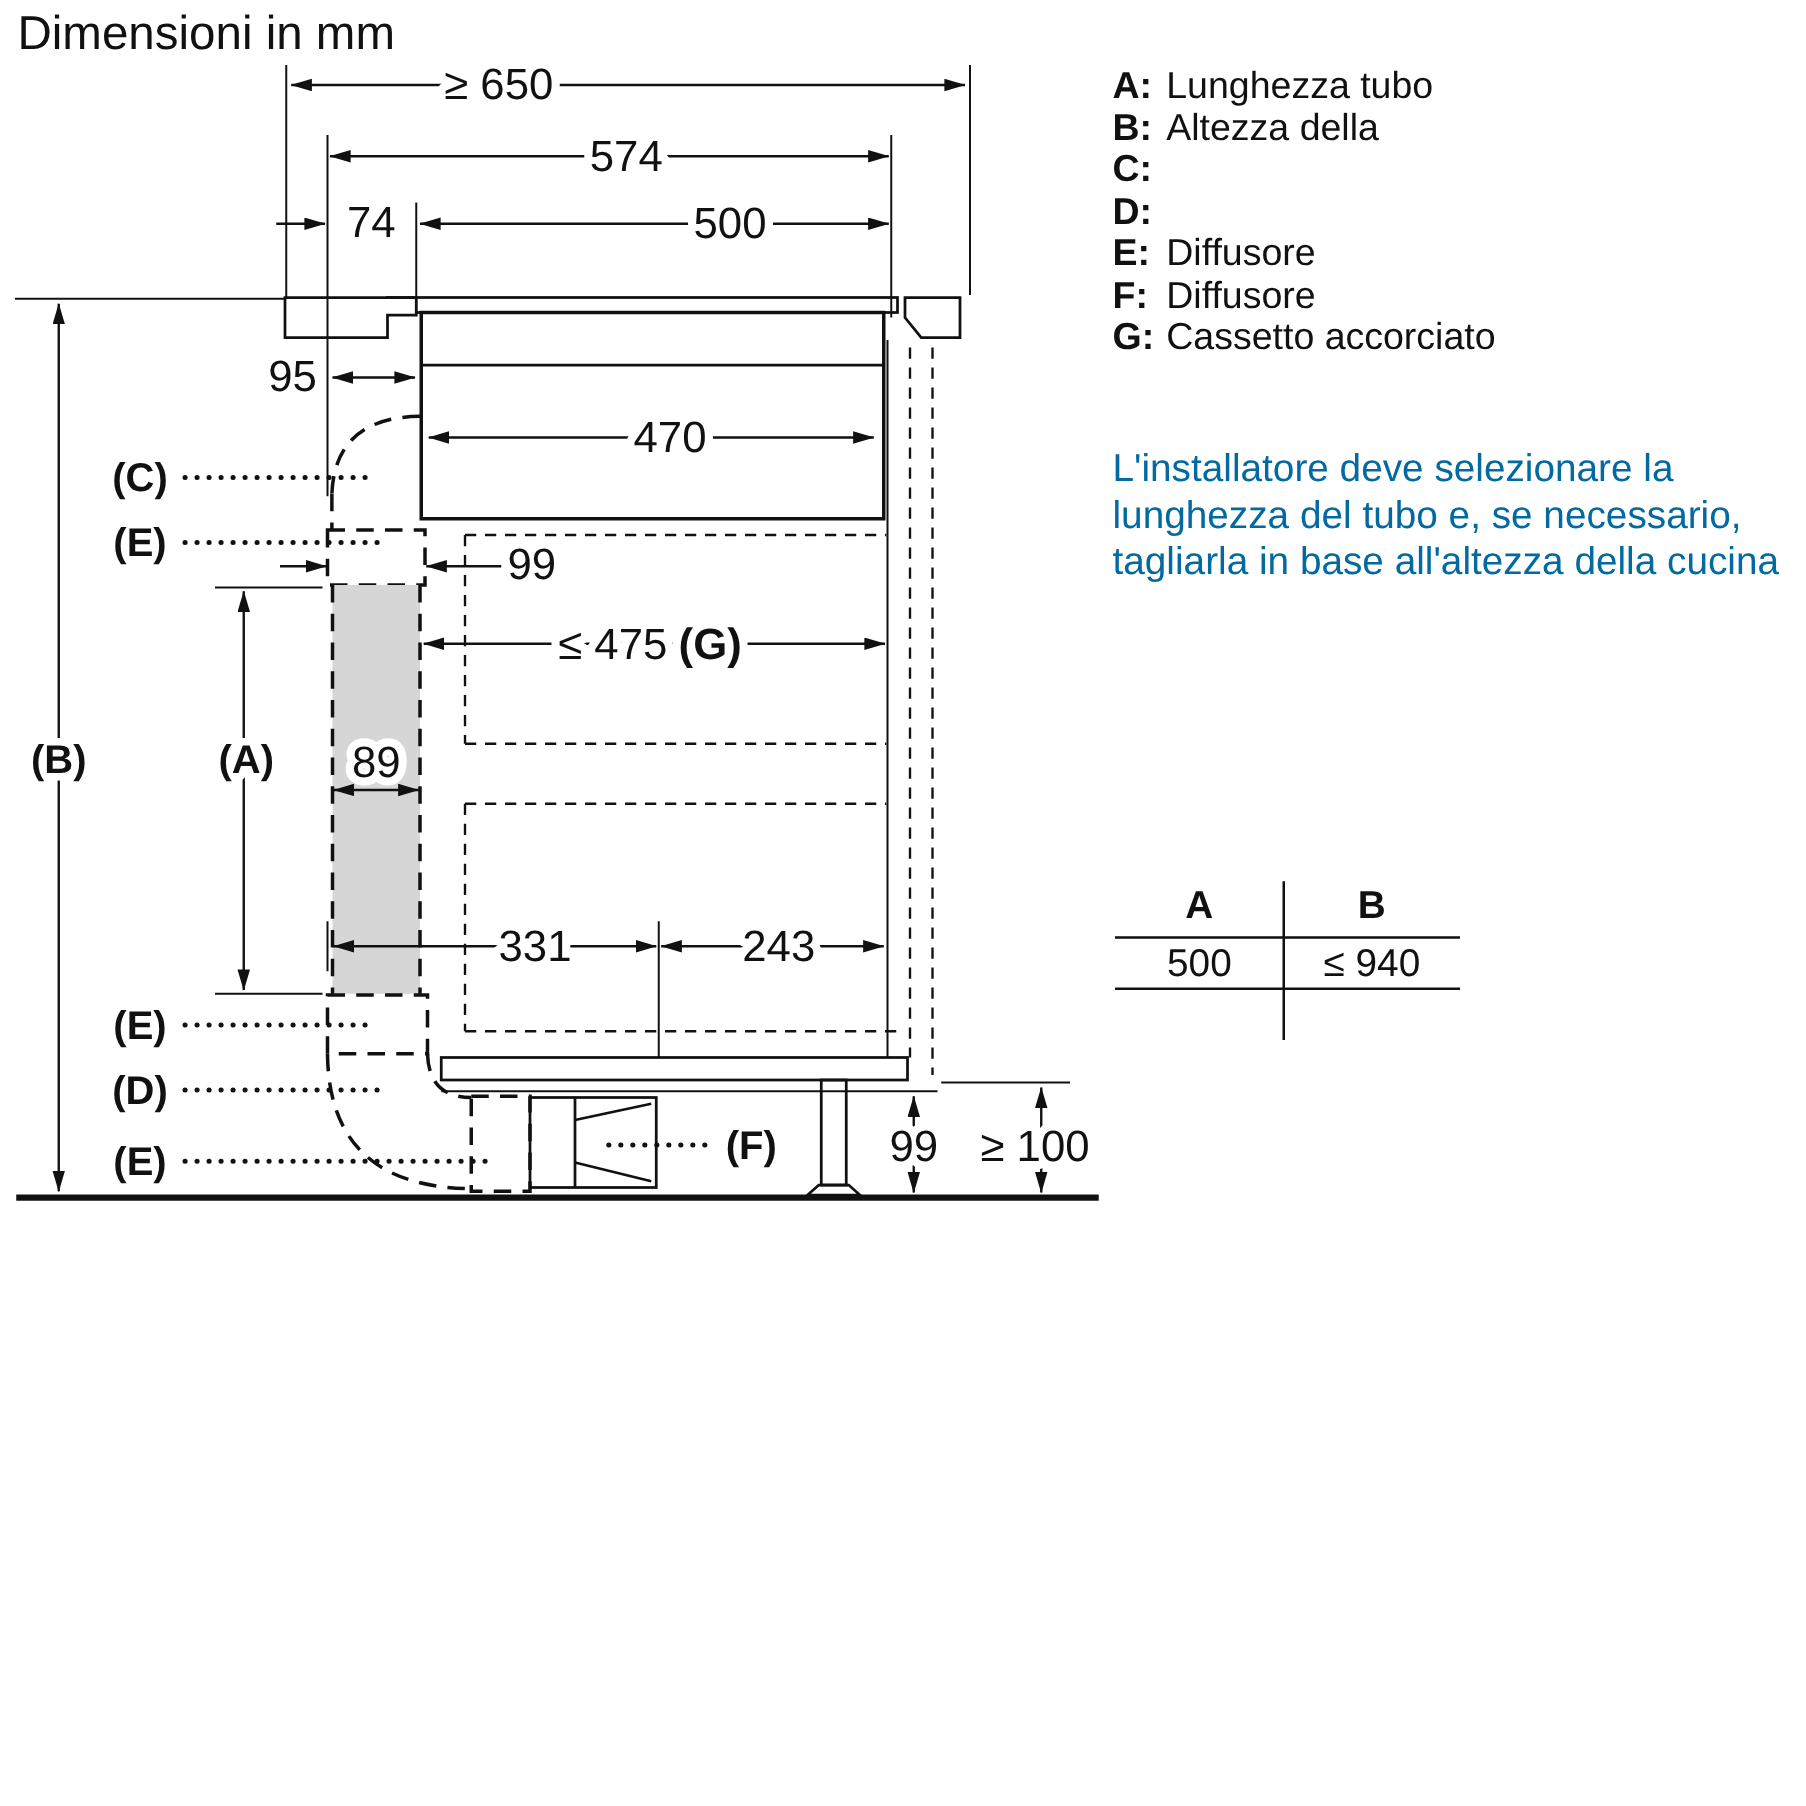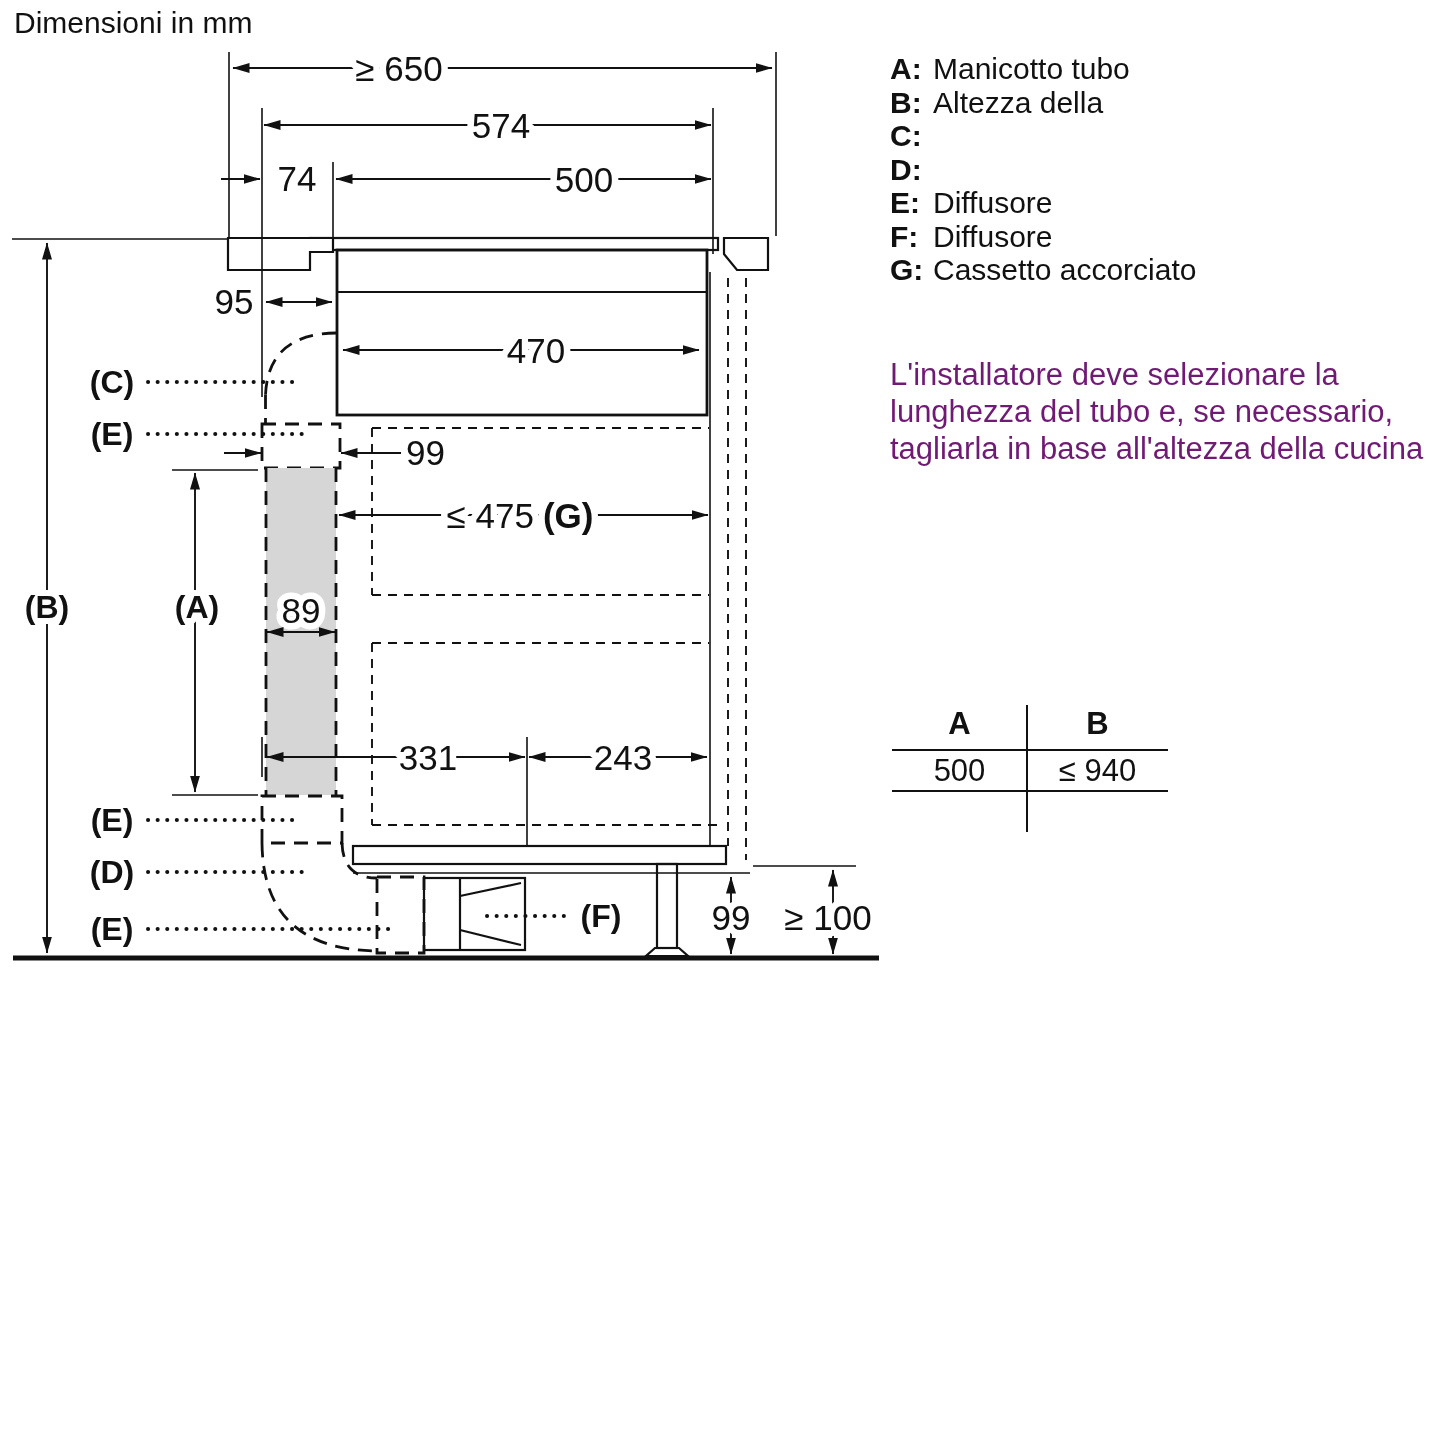--- a/index.html
+++ b/index.html
@@ -1,22 +1,22 @@
 <!DOCTYPE html>
 <html><head>
 <meta charset="utf-8">
 <style>
   html,body{margin:0;padding:0;background:#ffffff;}
   .page{position:relative;width:1445px;height:1445px;background:#fff;overflow:hidden;
         font-family:"Liberation Sans","DejaVu Sans",sans-serif;color:#111;}
-  .title{position:absolute;left:14px;top:6px;font-size:30px;color:#111;}
+  .title{position:absolute;left:14px;top:6px;font-size:38px;color:#111;}
   .legend{position:absolute;left:890px;top:52px;font-size:30px;line-height:33.5px;color:#111;}
   .legend-row{display:flex;}
   .legend-key{font-weight:bold;min-width:43px;}
-  .note{position:absolute;left:890px;top:356px;width:545px;font-size:31px;line-height:37px;color:#701a75;}
+  .note{position:absolute;left:890px;top:356px;width:545px;font-size:31px;line-height:37px;color:#0369a1;}
   .minitable{position:absolute;left:892px;top:702px;width:276px;height:132px;font-size:31px;color:#111;}
   .mt-vline{position:absolute;left:134px;top:3px;width:2px;height:127px;background:#111;}
   .mt-hline{position:absolute;left:0;width:276px;height:2px;background:#111;}
   .mt-row{position:absolute;left:0;width:276px;display:flex;}
   .mt-cell-a{width:135px;text-align:center;}
   .mt-cell-b{width:141px;text-align:center;}
   .mt-head{font-weight:bold;}
   svg{position:absolute;left:0;top:0;}
   svg text{font-family:"Liberation Sans","DejaVu Sans",sans-serif;fill:#111;}
   .num{font-size:35px;text-anchor:middle;dominant-baseline:central;
@@ -245,21 +245,21 @@
     </g>
     <g>
       <text class="lbl" x="112" y="929">(E)</text>
       <line class="dots" x1="148" y1="929" x2="397" y2="929"></line>
     </g>
   </svg>
 
   <div class="legend">
     <div class="legend-row">
         <span class="legend-key">A:</span>
-        <span>Manicotto tubo</span>
+        <span>Lunghezza tubo</span>
       </div>
     <div class="legend-row">
         <span class="legend-key">B:</span>
         <span>Altezza della</span>
       </div>
     <div class="legend-row">
         <span class="legend-key">C:</span>
       </div>
     <div class="legend-row">
         <span class="legend-key">D:</span>

